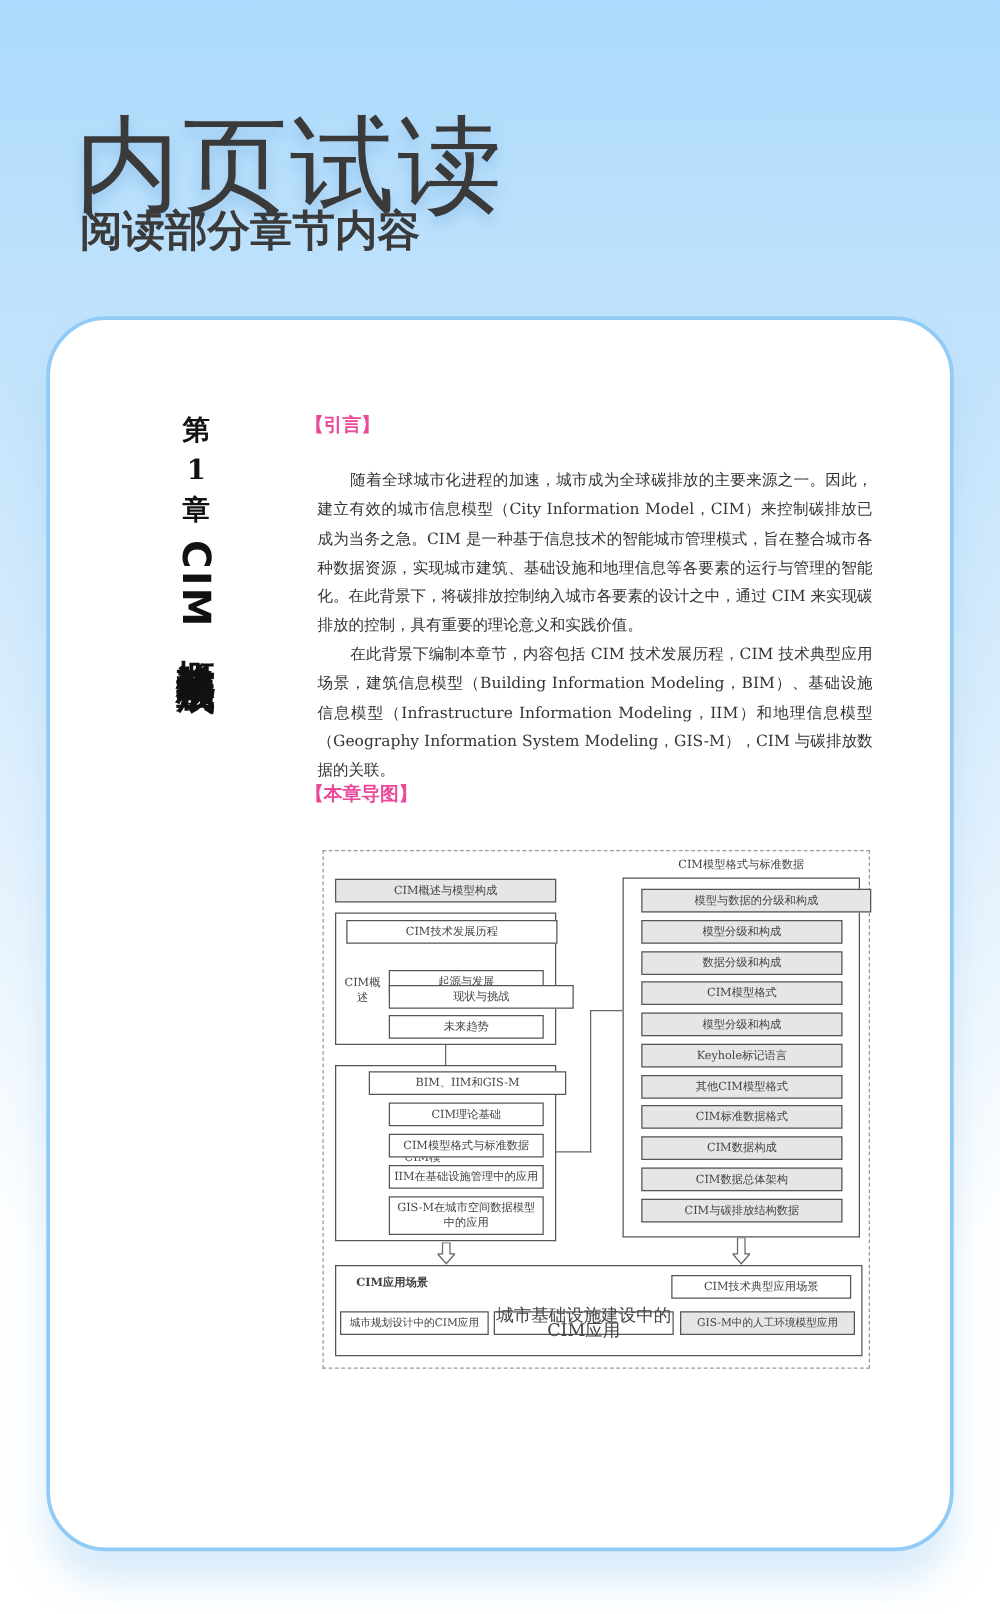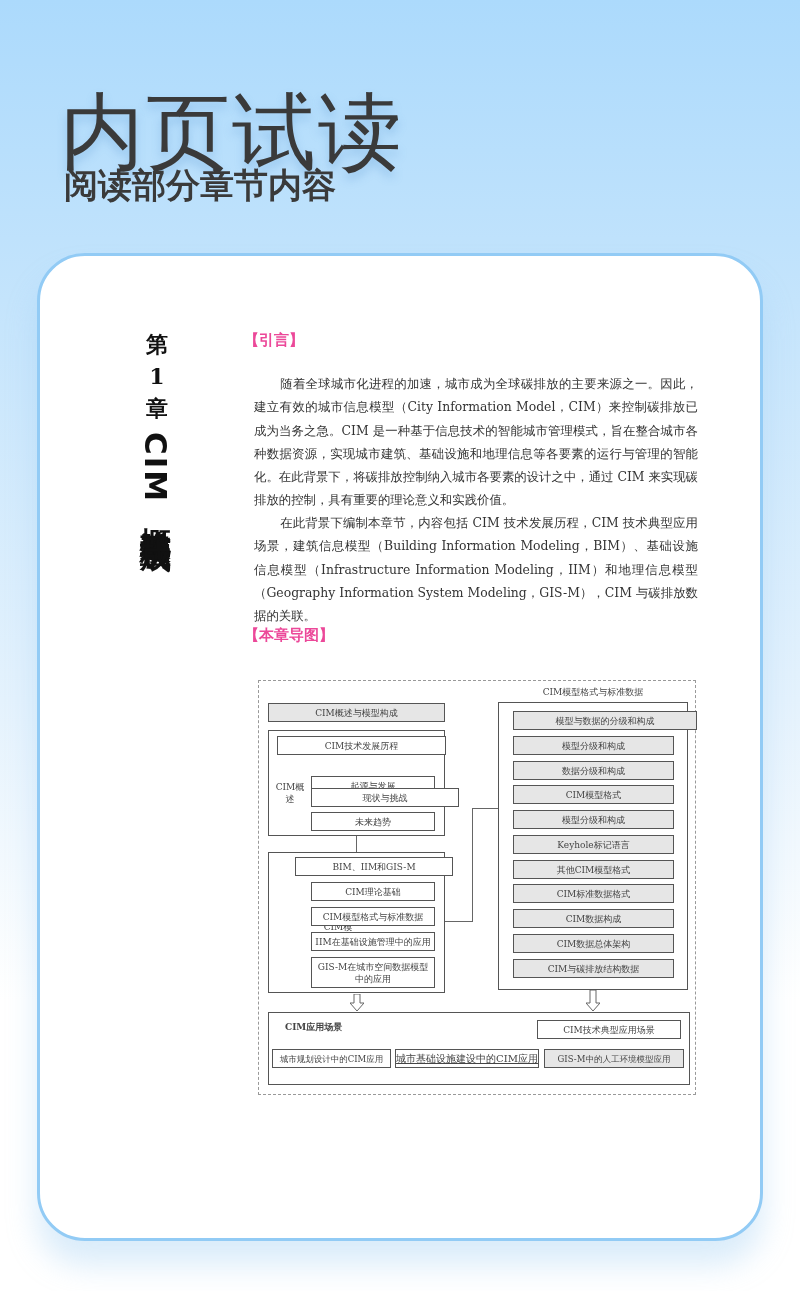--- a/index.html
+++ b/index.html
@@ -86,15 +86,15 @@
       <path d="M4 0 V9 H0 L7 17 L14 9 H10 V0 Z" fill="#fff" stroke="#666" stroke-width="1"></path>
     </svg>
   <svg style="position:absolute;left:327px;top:309px;" width="14" height="22">
       <path d="M4 0 V13 H0 L7 21 L14 13 H10 V0 Z" fill="#fff" stroke="#666" stroke-width="1"></path>
     </svg>
 
   <div class="bx" style="left:9px;top:331px;width:422px;height:73px;display:block;"></div>
   <div class="lbl" style="left:26px;top:340px;width:70px;text-align:left;font-weight:bold;">CIM应用场景</div>
   <div class="bx" style="left:278px;top:339px;width:144px;height:19px;">CIM技术典型应用场景</div>
   <div class="bx" style="left:13px;top:368px;width:119px;height:19px;font-size:8.5px;">城市规划设计中的CIM应用</div>
-  <div class="bx" style="left:136px;top:368px;width:144px;height:19px;font-size:10px;text-decoration:underline;">城市基础设施建设中的CIM应用</div>
+  <div class="bx" style="left:136px;top:368px;width:144px;height:19px;font-size:14px;">城市基础设施建设中的CIM应用</div>
   <div class="bx gray" style="left:285px;top:368px;width:140px;height:19px;font-size:8.5px;">GIS-M中的人工环境模型应用</div>
 </div>
 
 </body></html>

